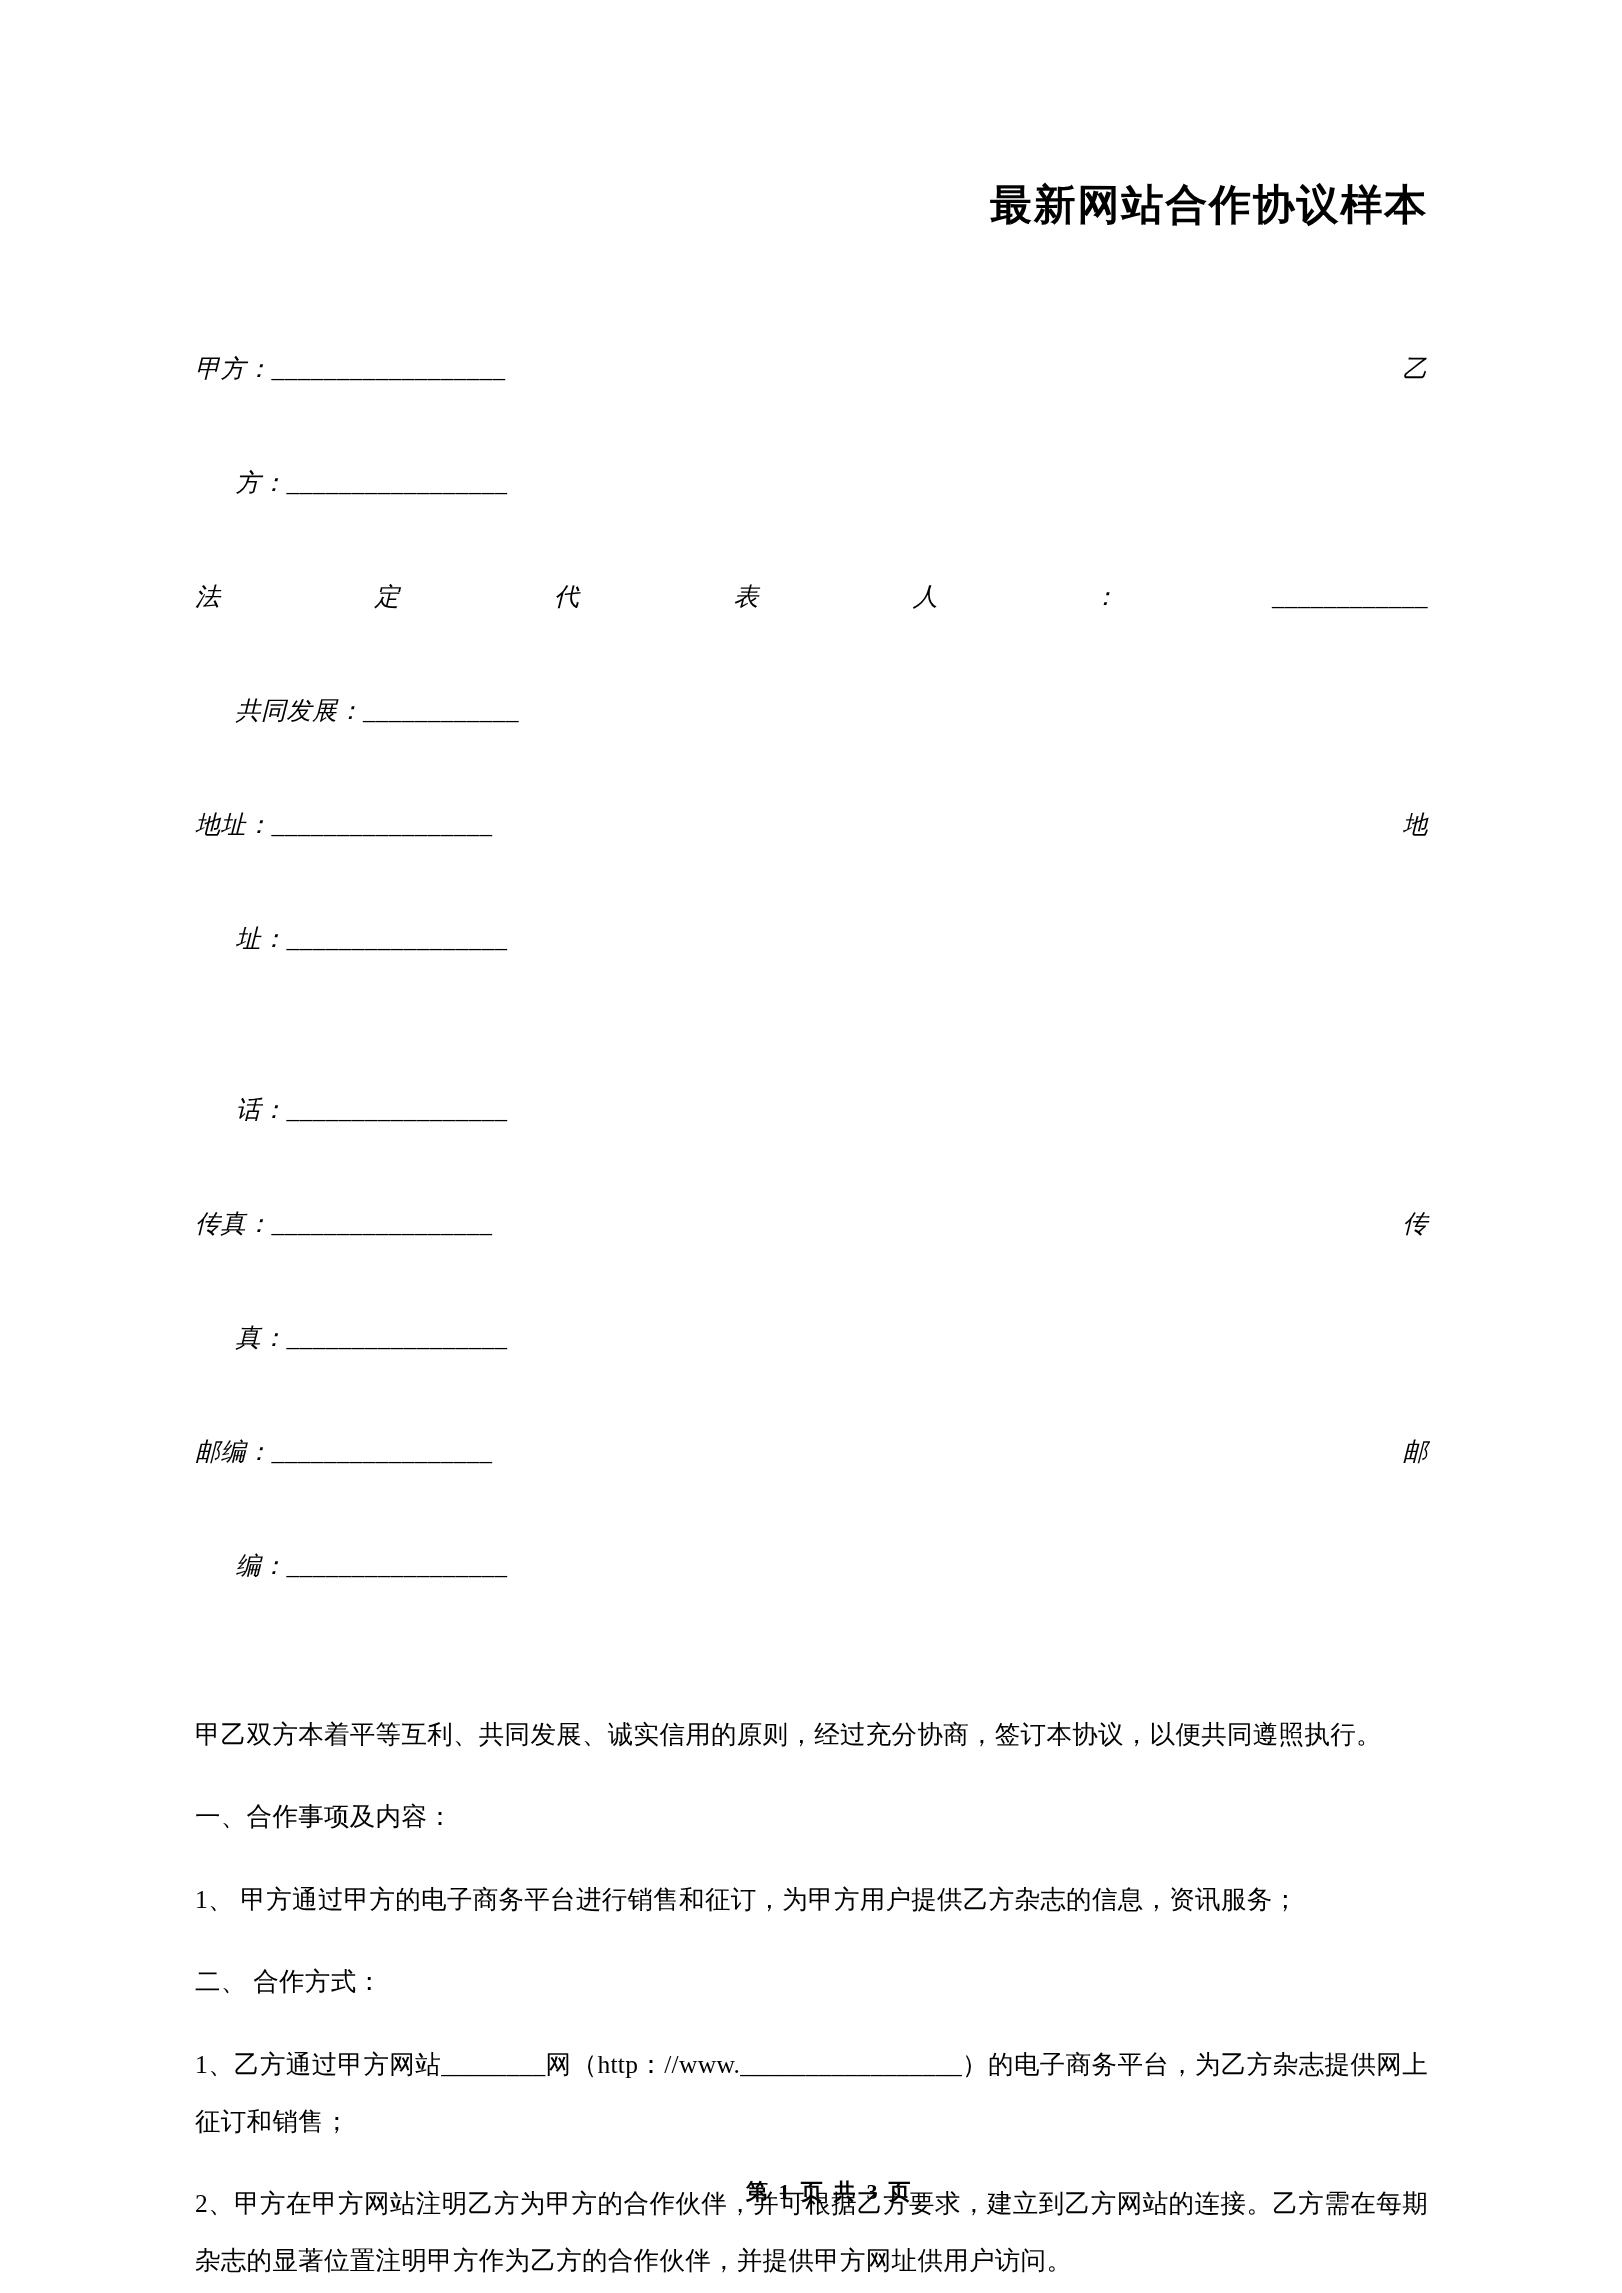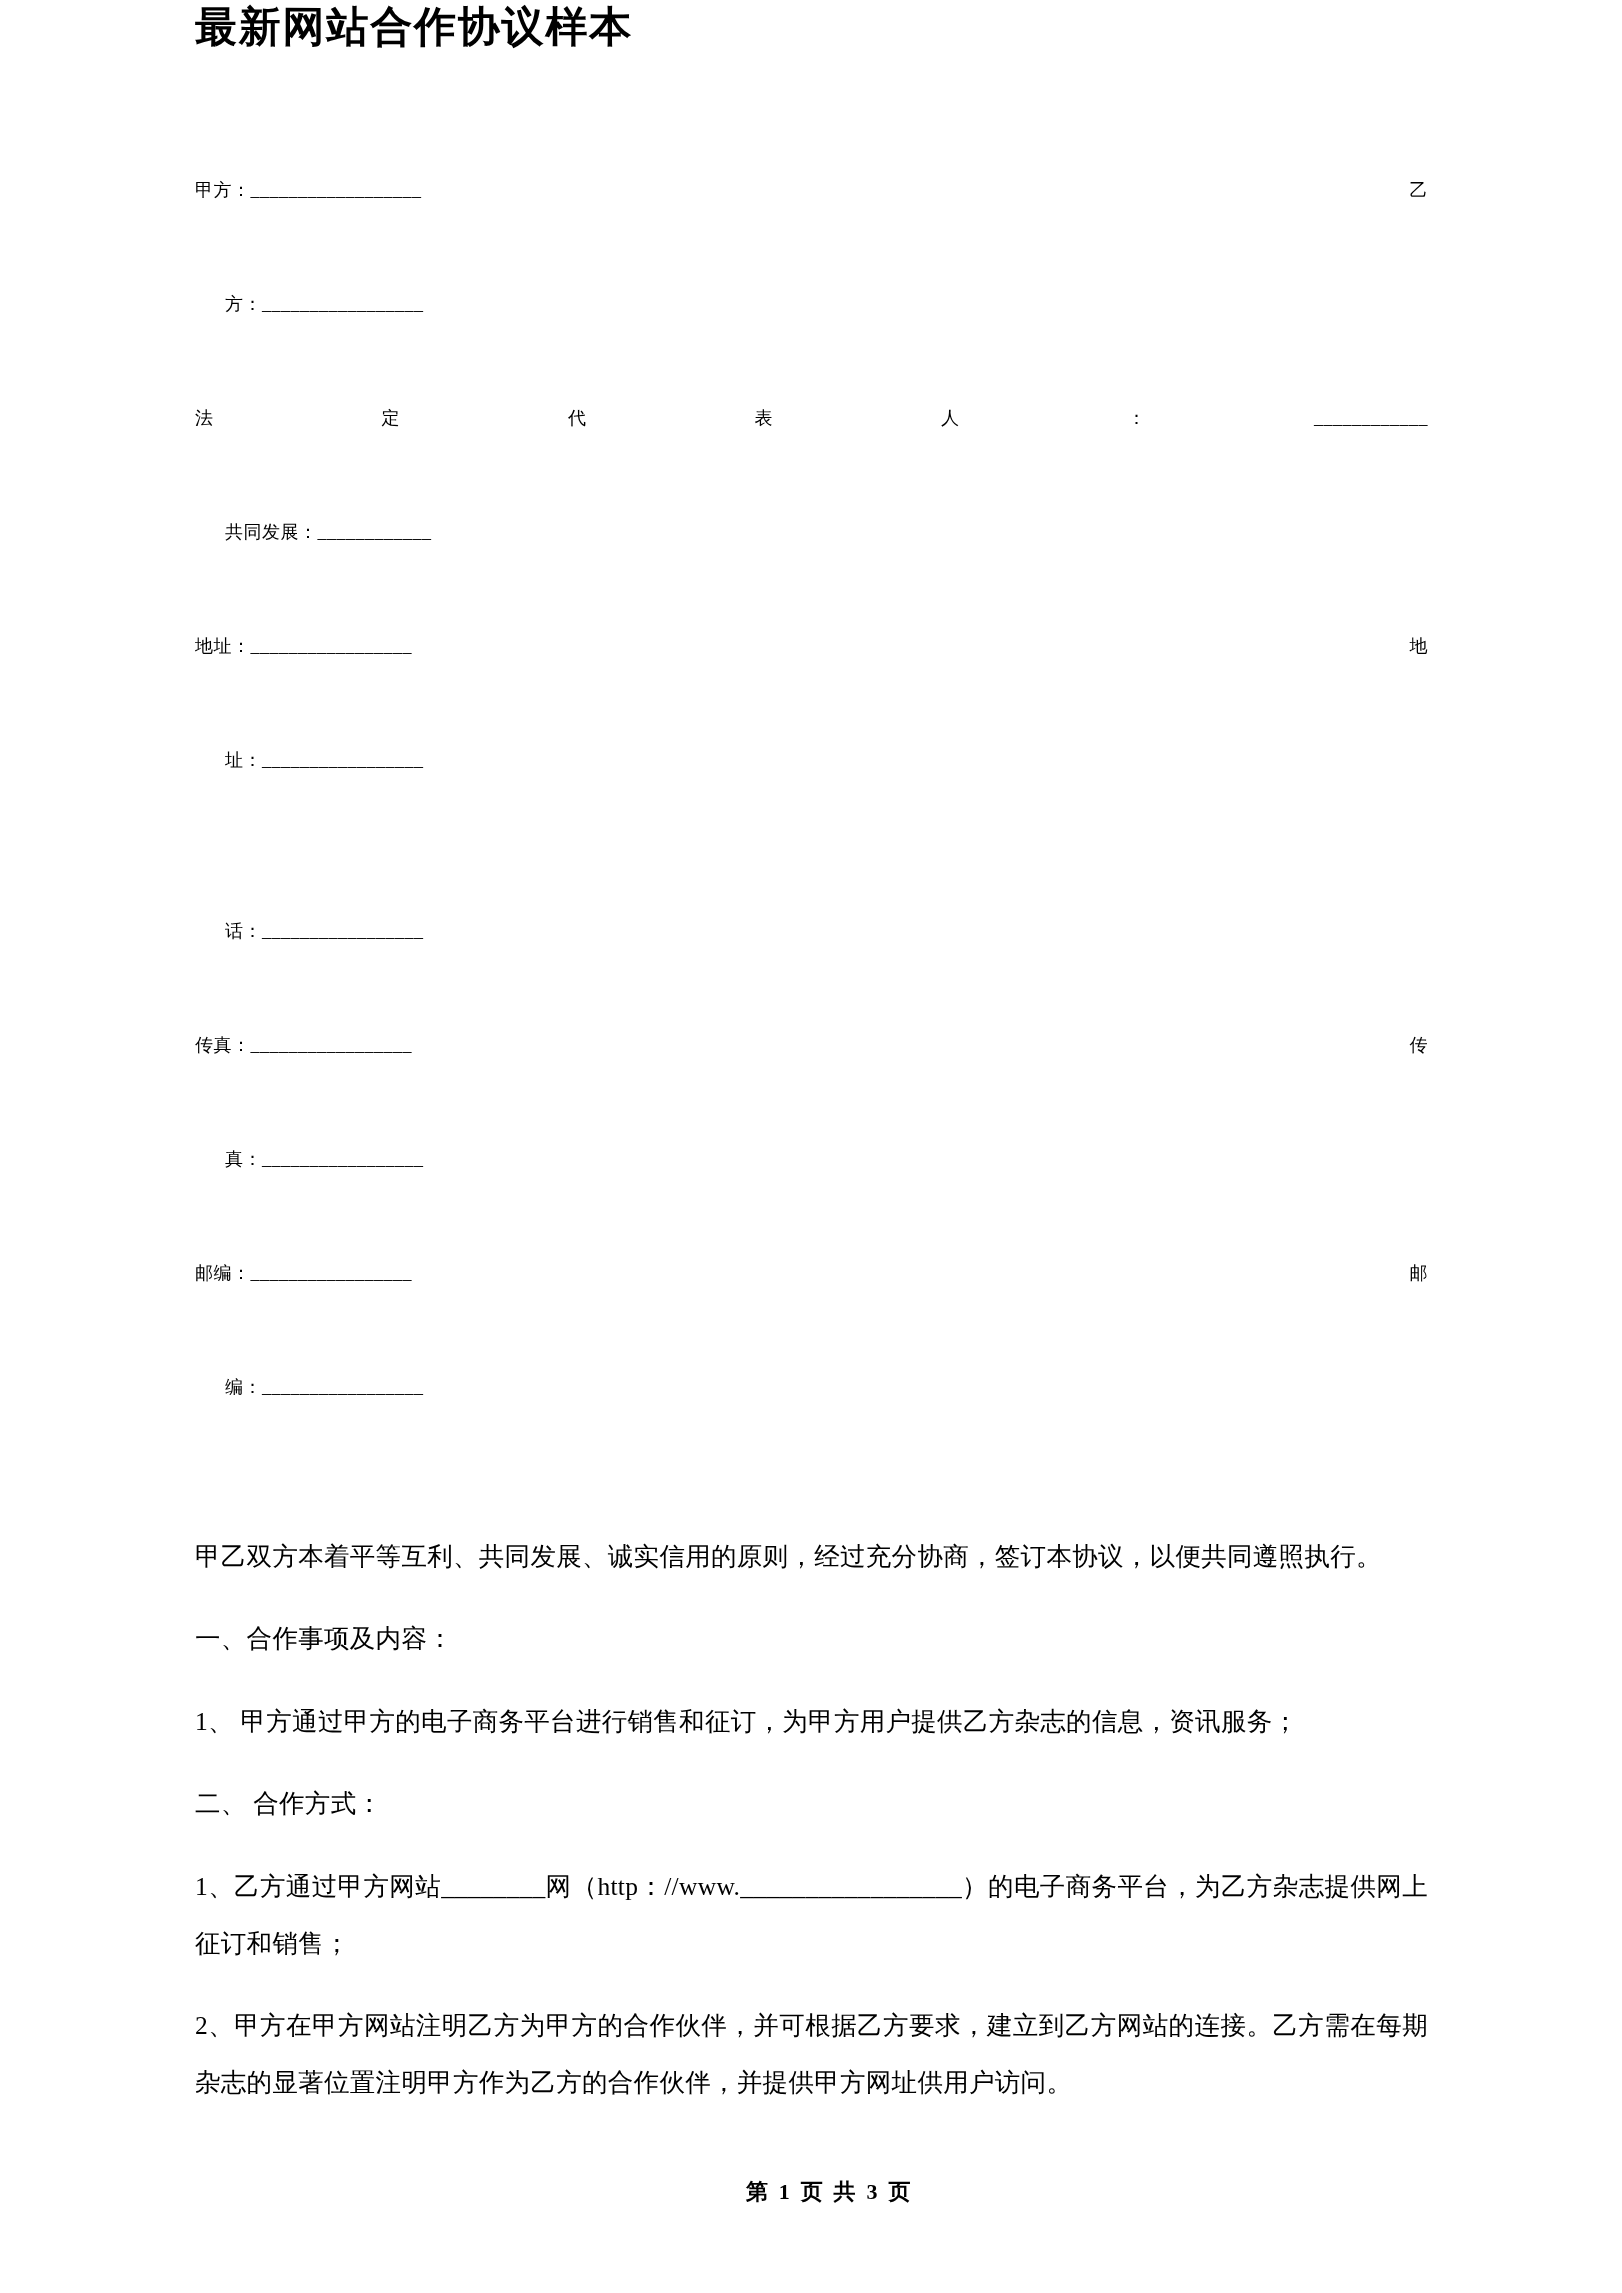--- a/index.html
+++ b/index.html
@@ -14,36 +14,38 @@
   .page {
     width: 1623px;
     height: 2294px;
     box-sizing: border-box;
     position: relative;
     background: #ffffff;
     padding: 0 195px;
     overflow: hidden;
   }
   .doc-title {
-    text-align: left;
+    text-align: right;
     font-size: 42px;
     font-weight: bold;
     letter-spacing: 1.8px;
     margin: 0;
+    padding-top: 178px;
     line-height: 1.3;
     font-family: "Liberation Serif", "DejaVu Serif", serif;
   }
   .body-block {
     margin-top: 107px;
   }
   .line {
-    font-size: 18px;
+    font-size: 25px;
     line-height: 57px;
     white-space: pre-wrap;
     letter-spacing: 0.5px;
+    font-style: italic;
   }
   .line.spread {
     display: flex;
     justify-content: space-between;
     width: 100%;
   }
   .line.spread > span {
     white-space: pre;
   }
   .gap-before {

